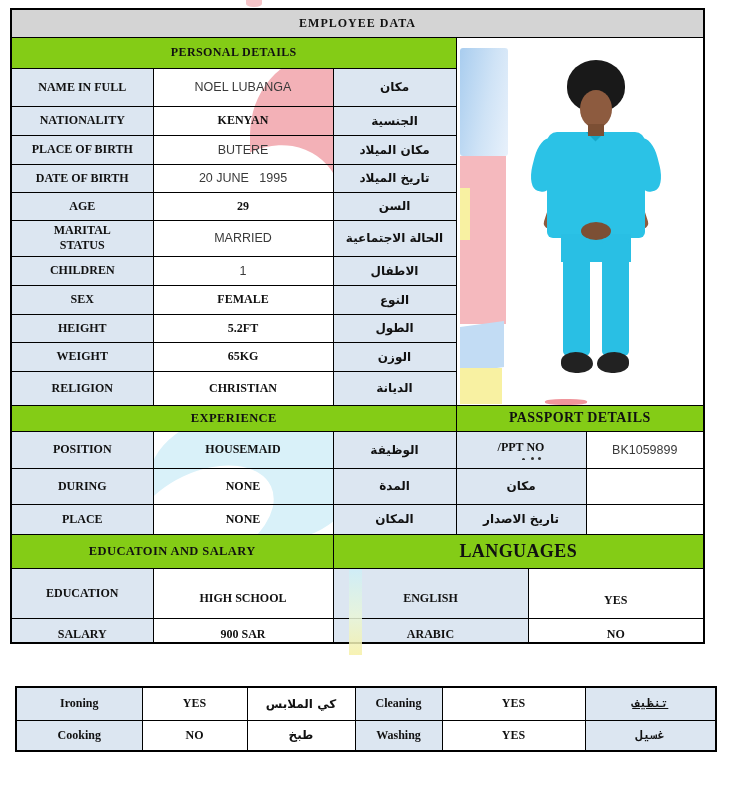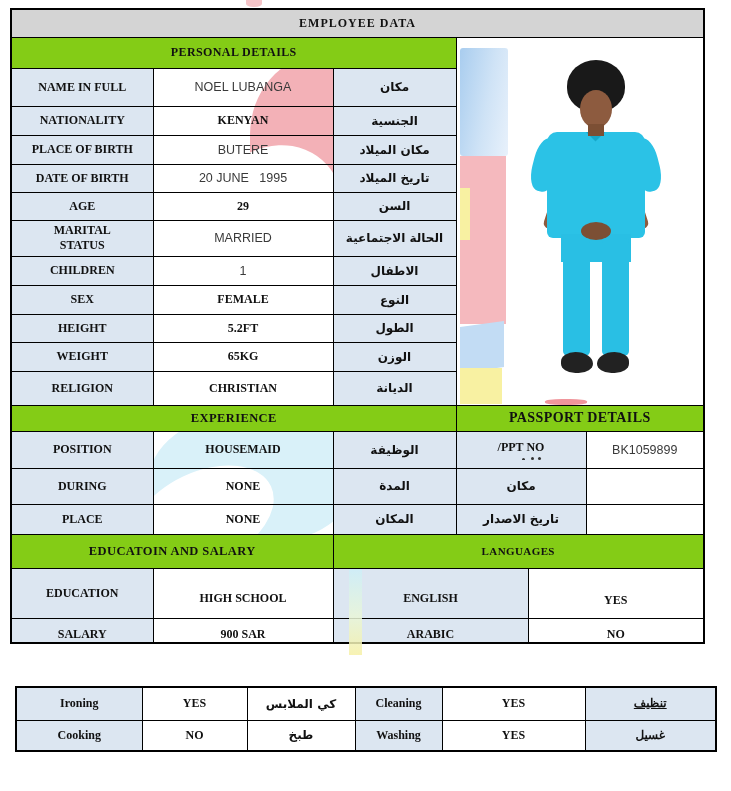--- a/index.html
+++ b/index.html
@@ -71,21 +71,21 @@
   .pp-shoeR { left:88px; top:314px; width:32px; height:21px; background:#222; border-radius:55% 45% 45% 45%; }
 
   
   .skills-table { position:absolute; z-index:1; left:15px; top:686px; width:701px; border:2px solid #000; }
   .skills-table td { border:1px solid #000; padding:0 2px; text-align:center; vertical-align:middle;
                      font-weight:bold; font-size:12px; color:#111; }
   .sk-h { background:#d4d4d4; font-size:17px; letter-spacing:1px; }
   .sk-en { background:#dce6f1; }
   .sk-val { background:#fff; }
   .sk-ar-w { background:#fff; font-family:"DejaVu Sans", sans-serif; font-size:11px; direction:rtl; }
-  .sk-ar-b { background:#dce6f1; font-family:Liberation Serif, serif; font-size:11px; direction:rtl; }
+  .sk-ar-b { background:#dce6f1; font-family:Liberation Mono, monospace; font-size:11px; direction:rtl; }
 </style>
 </head>
 <body>
 
 <div class="page">
 
   <div class="wm wm-top-sliver"></div>
   <div class="wm wm-red-blob"></div>
   <div class="wm wm-red-gap"></div>
   <div class="wm wm-cyan-blob"></div>
@@ -215,21 +215,21 @@
     <tr style="height:30px">
       <td class="lbl">PLACE</td>
       <td class="val top">NONE</td>
       <td class="ar top">المكان</td>
       <td colspan="2" class="ar top">تاريخ الاصدار</td>
       <td class="val"></td>
     </tr>
 
     <tr style="height:34px">
       <td colspan="2" class="h-blue" style="font-size:12.5px">EDUCATOIN AND SALARY</td>
-      <td colspan="4" class="h-blue" style="font-size:11px">LANGUAGES</td>
+      <td colspan="4" class="h-blue" style="font-size:18px">LANGUAGES</td>
     </tr>
     <tr style="height:50px">
       <td class="lbl top" style="">EDUCATION</td>
       <td class="val top" style="padding-top:10px">HIGH SCHOOL</td>
       <td colspan="2" class="lbl top" style="padding-top:10px">ENGLISH</td>
       <td colspan="2" class="val" style="vertical-align:bottom;padding-bottom:10px">YES</td>
     </tr>
     <tr style="height:24px">
       <td class="lbl top" style="padding-top:8px">SALARY</td>
       <td class="val top" style="padding-top:8px">900 SAR</td>

